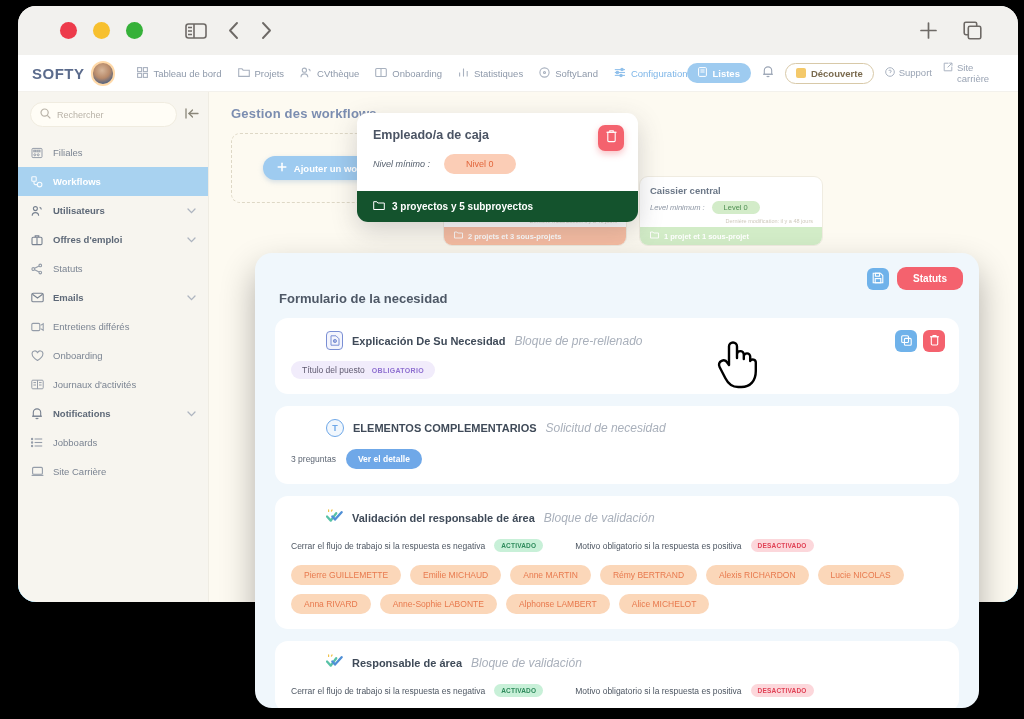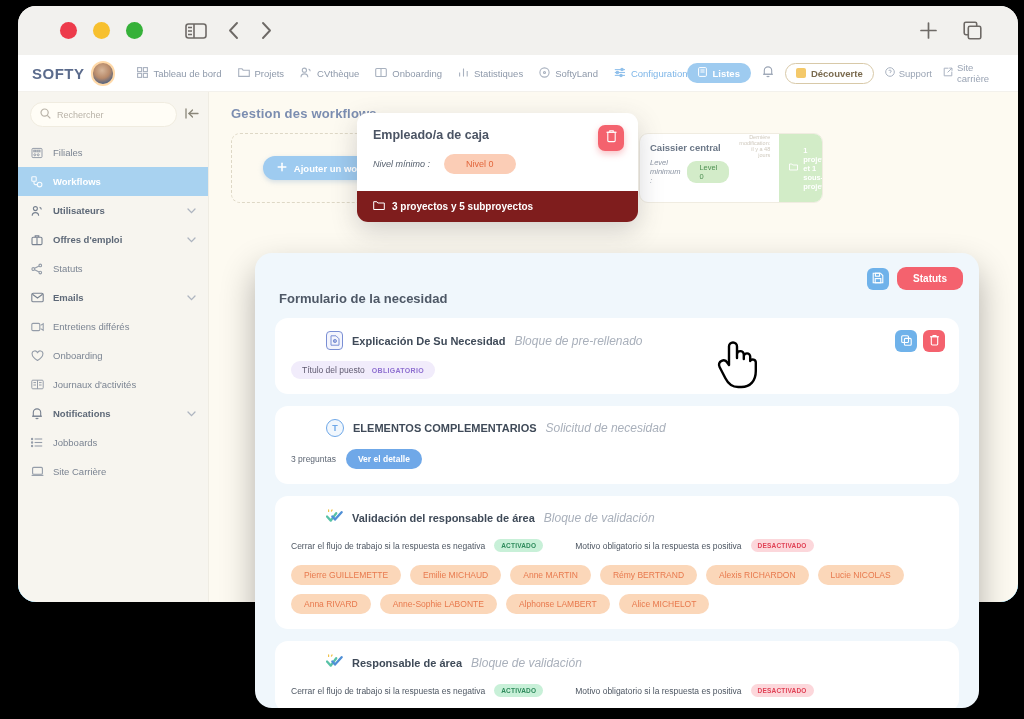--- a/index.html
+++ b/index.html
@@ -64,21 +64,21 @@
     background: #9ecbf0; color: #ffffff; font-size: 9.5px;
     border-radius: 11px; padding: 4px 11px; font-weight: 600;
   }
   .bell { color: #9aa4b4; }
   .pill-decouverte {
     display: flex; align-items: center; gap: 5px;
     border: 1px solid #d8c9a8; color: #7a6a4e; font-size: 9.5px; font-weight: 700;
     border-radius: 12px; padding: 4px 10px; background: #fff;
   }
   .pill-decouverte .sq { width: 10px; height: 10px; border-radius: 2px; background: #f4c96a; }
-  .nav-mini { display: flex; align-items: center; gap: 4px; font-size: 9.5px; color: #9aa4b4; }
+  .nav-mini { display: flex; gap: 4px; font-size: 9.5px; color: #9aa4b4; }
 
   
   .body-wrap { position: absolute; left: 0; top: 37px; right: 0; bottom: 0; display: flex; }
 
   .sidebar {
     width: 190px; background: #f7f5ef; flex: 0 0 190px;
     padding-top: 10px; position: relative;
   }
   .search-row { display: flex; align-items: center; padding: 0 9px 0 12px; gap: 8px; }
   .search-box {
@@ -115,21 +115,21 @@
     display: flex; align-items: center; justify-content: center; background: transparent;
   }
   .btn-add {
     display: flex; align-items: center; gap: 7px;
     background: #9ecbf0; color: #fff; font-size: 9.5px; font-weight: 600;
     border-radius: 13px; padding: 6px 14px; white-space: nowrap;
     box-shadow: 0 2px 5px rgba(150,180,210,.4);
   }
   .wf-card {
     flex: 0 0 184px; background: #fff; border: 1px solid #f0ece1; border-radius: 9px;
-    overflow: hidden; display: flex; flex-direction: row; height: 70px;
+    overflow: hidden; display: flex; flex-direction: column; height: 70px; margin-top: 43px;
   }
   .wf-card .top { padding: 8px 10px 0 10px; flex: 1; }
   .wf-card .t { font-size: 9.5px; font-weight: 700; color: #6b7787; }
   .wf-lv { display: flex; align-items: center; gap: 7px; margin-top: 5px; }
   .wf-lv .lbl { font-size: 7.5px; color: #8c95a3; font-style: italic; }
   .chip {
     font-size: 7.5px; border-radius: 9px; padding: 2px 12px;
   }
   .chip.orange { background: #fbcdb6; color: #d9603a; }
   .chip.green { background: #d3ecc9; color: #4e8f52; }
@@ -153,21 +153,21 @@
   .modal-row { display: flex; align-items: center; gap: 14px; margin-top: 12px; }
   .modal-row .lbl { font-size: 9px; color: #555f6d; font-style: italic; }
   .chip-lg { font-size: 9px; border-radius: 11px; padding: 5px 22px; background: #fbcdb6; color: #e2663c; }
   .btn-trash {
     position: absolute; right: 14px; top: 12px;
     width: 26px; height: 26px; border-radius: 7px; background: #f4626e;
     display: flex; align-items: center; justify-content: center;
     box-shadow: 0 3px 7px rgba(240,100,110,.4);
   }
   .modal-foot {
-    background: #7f1d1d; color: #fff; font-size: 10px; font-weight: 600;
+    background: #14532d; color: #fff; font-size: 10px; font-weight: 600;
     padding: 9px 16px; display: flex; align-items: center; gap: 7px;
   }
 
   
   .form-panel {
     position: absolute; left: 255px; top: 253px; width: 724px; height: 455px;
     background: #f0f7fc; border-radius: 17px;
     box-shadow: 0 16px 34px rgba(0,0,0,0.30);
     z-index: 60; overflow: hidden;
   }

